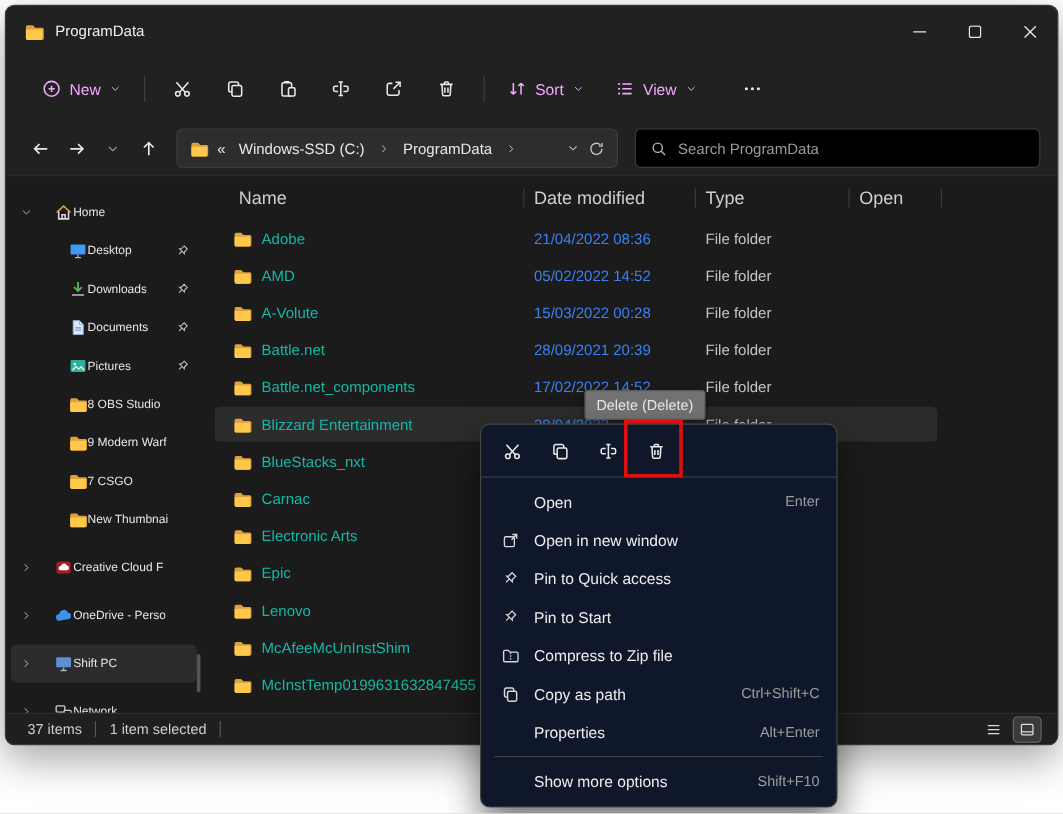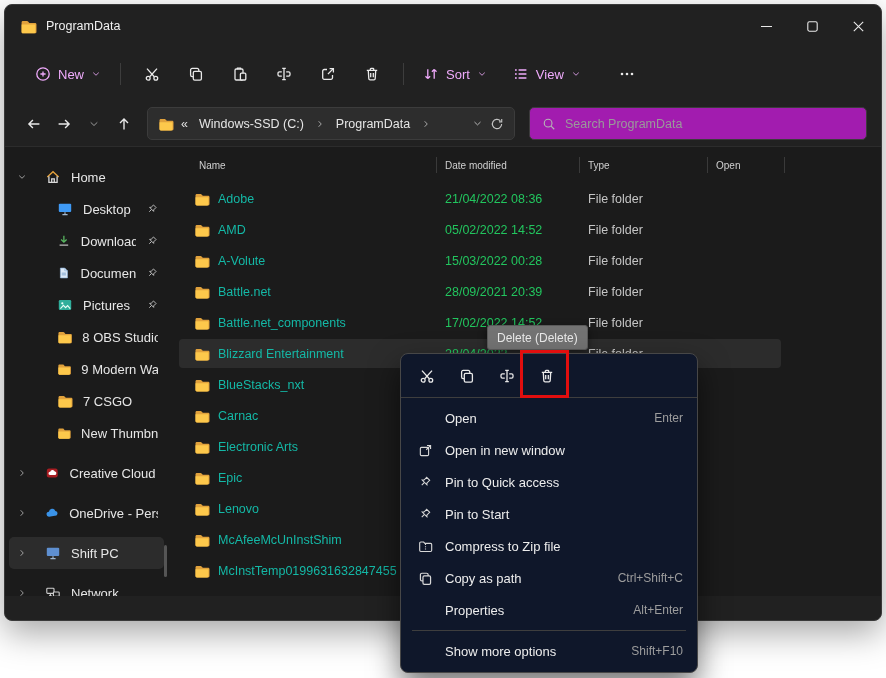--- a/index.html
+++ b/index.html
@@ -31,56 +31,56 @@
   .nav-btn { width:30px; height:30px; display:flex; align-items:center; justify-content:center; border-radius:5px; color:#e9e9e9; }
   .nav-btn.dim { color:#9b9b9b; }
   .crumb-box {
     margin-left:8px; width:368px; height:33px; background:#2d2d2d; border:1px solid #3c3c3c;
     border-radius:5px; display:flex; align-items:center; padding:0 10px; gap:7px; font-size:12.5px; color:#e6e6e6;
   }
   .crumb { padding:2px 4px; border-radius:3px; white-space:nowrap; }
   .crumb-chev { color:#c3c3c3; display:flex; }
   .crumb-spacer { flex:1; }
   .search-box {
-    margin-left:14px; flex:1; height:33px; background:#a21caf; border:1px solid #3c3c3c;
+    margin-left:14px; flex:1; height:33px; background:#000000; border:1px solid #3c3c3c;
     border-radius:5px; display:flex; align-items:center; gap:9px; padding:0 12px;
   }
   .search-box input {
     flex:1; background:transparent; border:none; outline:none; color:#d6d6d6; font-size:12.5px;
     font-family:"Liberation Sans", sans-serif;
   }
   .search-box input::placeholder { color:#9a9a9a; }
   
   .body { position:relative; display:flex; height:449px; background:#1b1b1b; }
   .sidebar { width:163px; padding-top:14px; position:relative; overflow:hidden; }
   .side-item {
-    height:32px; display:flex; align-items:center; gap:10px; margin:0 4px; padding-left:36px; padding-right:6px;
-    position:relative; border-radius:5px; font-size:13px; color:#e6e6e6; white-space:nowrap;
+    height:32px; display:flex; align-items:center; margin:0 4px; padding-left:36px; padding-right:6px;
+    position:relative; border-radius:5px; font-size:10px; color:#e6e6e6; white-space:nowrap;
   }
   .side-item.child { padding-left:48px; }
   .side-item.sel { background:rgba(255,255,255,.08); }
   .side-item .chev { position:absolute; left:8px; color:#bdbdbd; display:flex; }
   .side-item .label { overflow:hidden; text-overflow:clip; }
   .side-item .pin { margin-left:auto; color:#c0c0c0; display:flex; flex:0 0 auto; }
   .side-item.gap { margin-top:8px; }
   .side-scroll { position:absolute; right:1px; top:398px; width:3px; height:32px; border-radius:2px; background:#555; }
   
   .main { flex:1; position:relative; overflow:hidden; }
-  .cols { height:36px; display:flex; align-items:center; font-size:10px; color:#cfcfcf; position:relative; }
+  .cols { height:36px; display:flex; align-items:center; font-size:15px; color:#cfcfcf; position:relative; }
   .colh { white-space:nowrap; }
   .colh.name { width:268px; padding-left:31px; }
   .colh.date { width:143px; padding-left:9px; }
   .colh.type { width:128px; padding-left:9px; }
   .colh.size { width:77px;  padding-left:9px; }
   .col-sep { position:absolute; top:10px; width:1px; height:16px; background:#3a3a3a; }
   .rows { position:absolute; top:36px; left:0; right:0; bottom:0; overflow:hidden; }
   .row { height:31px; display:flex; align-items:center; position:relative; font-size:12.5px; }
   .sel-bg { position:absolute; left:11px; width:602px; top:1px; bottom:1px; background:rgba(255,255,255,.08); border-radius:4px; }
   .cell-name { width:268px; display:flex; align-items:center; gap:8px; padding-left:26px; color:#14b8a6; position:relative; white-space:nowrap; }
-  .cell-date { width:143px; padding-left:9px; color:#22c55e; position:relative; white-space:nowrap; }
+  .cell-date { width:143px; padding-left:9px; color:#3b82f6; position:relative; white-space:nowrap; }
   .cell-type { width:128px; padding-left:9px; color:#c5c5c5; position:relative; white-space:nowrap; }
   
   .statusbar {
     position:absolute; left:0; right:0; bottom:0; height:26px; background:#1f1f1f; border-top:1px solid #2e2e2e;
     display:flex; align-items:center; gap:11px; padding:0 14px 0 18px; font-size:12px; color:#cfcfcf;
   }
   .sb-sep { width:1px; height:13px; background:#575757; }
   .sb-icons { margin-left:auto; display:flex; gap:6px; }
   .sb-btn { width:22px; height:20px; display:flex; align-items:center; justify-content:center; color:#dcdcdc; border-radius:3px; }
   .sb-btn.active { background:rgba(255,255,255,.12); outline:1px solid #6a6a6a; }
@@ -607,20 +607,39 @@
                 <span>Microsoft</span>
               </div>
             <div class="cell-date"></div>
             <div class="cell-type"></div>
           </div>
 
         </div>
       </div>
     </div>
 
+    <div class="statusbar">
+      <span>37 items</span>
+      <span class="sb-sep"></span>
+      <span>1 item selected</span>
+      <span class="sb-sep"></span>
+      <div class="sb-icons">
+        <div class="sb-btn">
+          <svg class="ic" width="14" height="14" viewBox="0 0 16 16" stroke="currentColor" stroke-width="1.2" fill="none">
+              <path d="M2.5 4.2h11M2.5 8h11M2.5 11.8h11"></path>
+            </svg>
+        </div>
+        <div class="sb-btn active">
+          <svg class="ic" width="14" height="14" viewBox="0 0 16 16" stroke="currentColor" stroke-width="1.2" fill="none">
+              <rect x="2.5" y="3" width="11" height="10" rx="1"></rect>
+              <path d="M2.5 10.2h11"></path>
+            </svg>
+        </div>
+      </div>
+    </div>
 
   </div>
 
   <div class="tooltip">Delete (Delete)</div>
 
   <div class="menu">
     <div class="menu-iconrow">
       <div class="menu-iconbtn">
         <svg class="ic" width="16" height="16" viewBox="0 0 16 16">
             <use href="#i-cut"></use>

